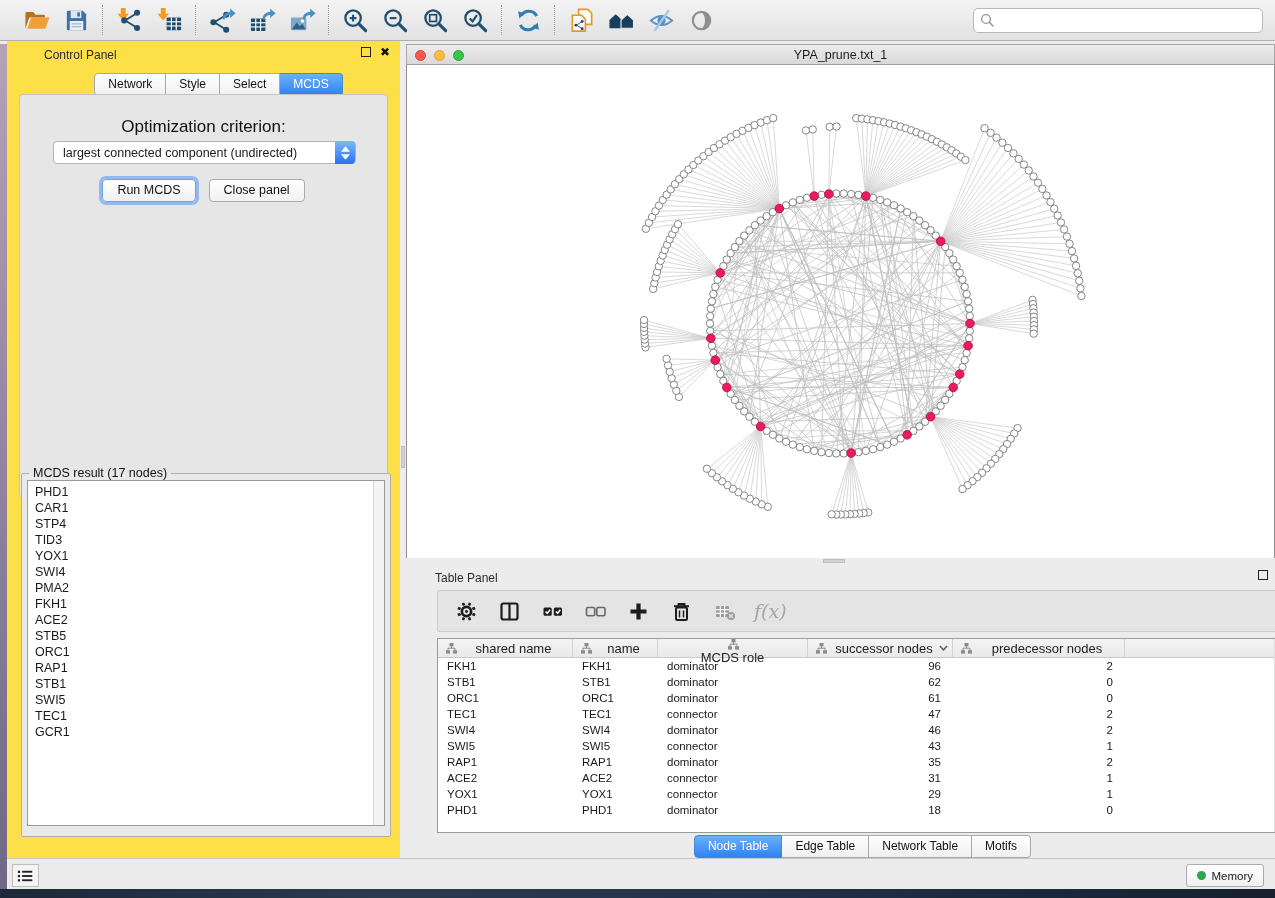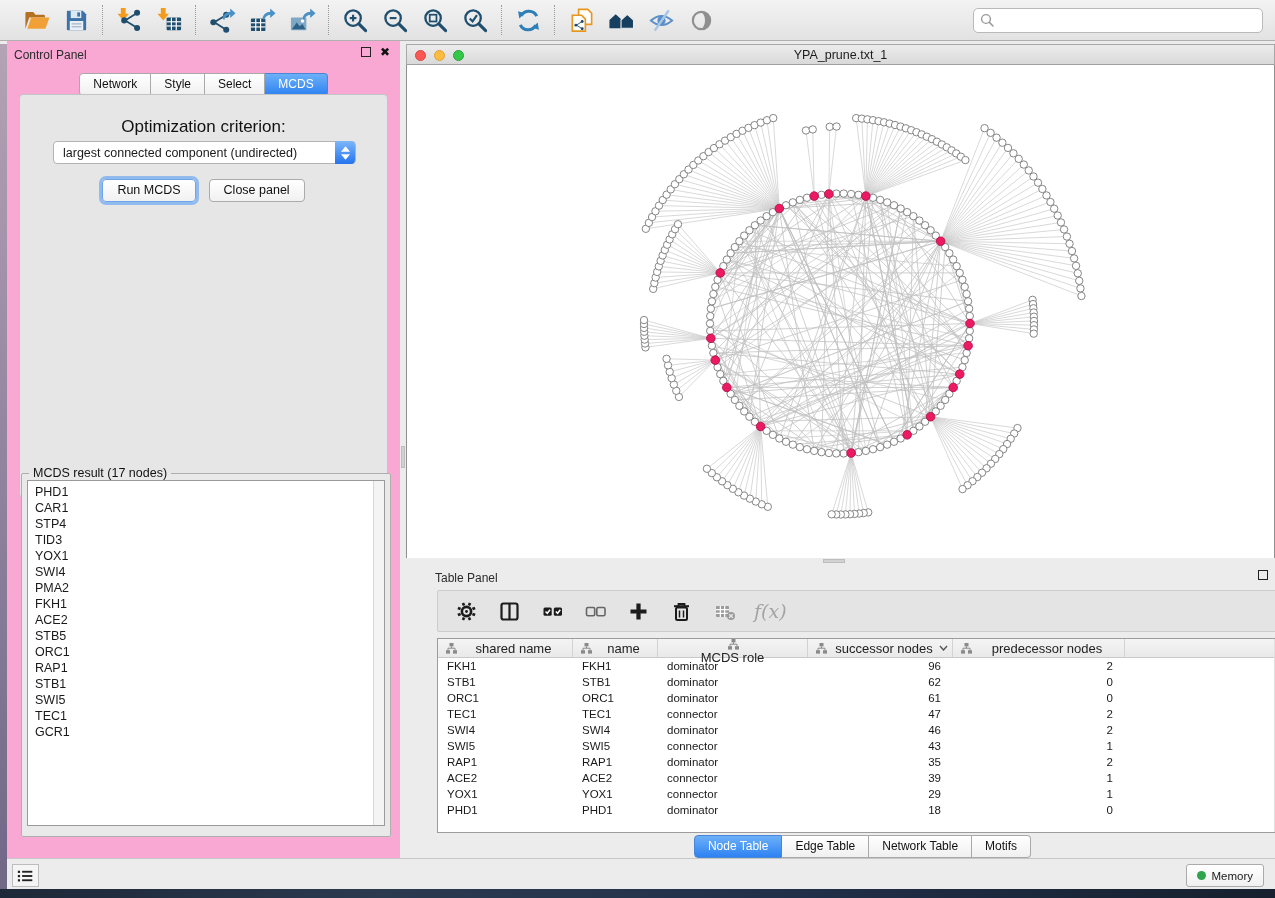--- a/index.html
+++ b/index.html
@@ -26,21 +26,21 @@
   .tb-btn { width:34px; height:32px; border:none; background:transparent; display:flex;
     align-items:center; justify-content:center; cursor:pointer; }
   .tb-btn svg { width:27px; height:27px; }
   .tb-spacer { flex:1; }
   .search-wrap { position:relative; width:290px; height:25px; margin-right:2px; }
   .search-wrap input { width:100%; height:100%; border:1px solid #b9b9b9; border-radius:5px;
     background:#fff; padding:0 8px 0 26px; font-size:12px; outline:none; }
   .search-wrap .mag { position:absolute; left:7px; top:5px; width:14px; height:14px; }
 
   
-  .control-panel { position:absolute; left:7px; top:41px; width:393px; height:817px; background:#f9a8d4; }
+  .control-panel { position:absolute; left:7px; top:41px; width:393px; height:817px; background:#fde047;padding-left:30px; }
   .panel-head { position:relative; height:26px; }
   .panel-title { position:absolute; left:7px; top:7px; font-size:12px; color:#2b2b2b; }
   .panel-icons { position:absolute; right:10px; top:6px; display:flex; gap:9px; align-items:center; }
   .float-icon { width:10px; height:10px; border:1.6px solid #222; display:inline-block; }
   .close-icon { font-size:12px; font-weight:bold; color:#111; line-height:10px; }
 
   .seg-tabs { display:flex; justify-content:center; margin-top:6px; }
   .seg { font-size:12px; padding:3px 13px 4px; background:linear-gradient(#ffffff,#f0f0f0);
     border:1px solid #a9a9a9; border-left:none; cursor:pointer; color:#111; }
   .seg:first-child { border-left:1px solid #a9a9a9; border-radius:4px 0 0 4px; }
@@ -1193,21 +1193,21 @@
             <div class="td" style="width: 135px;">RAP1</div>
             <div class="td" style="width: 85px;">RAP1</div>
             <div class="td" style="width: 150px;">dominator</div>
             <div class="td num" style="width: 145px;">35</div>
             <div class="td num" style="width: 172px;">2</div>
           </div>
           <div class="tr">
             <div class="td" style="width: 135px;">ACE2</div>
             <div class="td" style="width: 85px;">ACE2</div>
             <div class="td" style="width: 150px;">connector</div>
-            <div class="td num" style="width: 145px;">39</div>
+            <div class="td num" style="width: 145px;">31</div>
             <div class="td num" style="width: 172px;">1</div>
           </div>
           <div class="tr">
             <div class="td" style="width: 135px;">YOX1</div>
             <div class="td" style="width: 85px;">YOX1</div>
             <div class="td" style="width: 150px;">connector</div>
             <div class="td num" style="width: 145px;">29</div>
             <div class="td num" style="width: 172px;">1</div>
           </div>
           <div class="tr">

